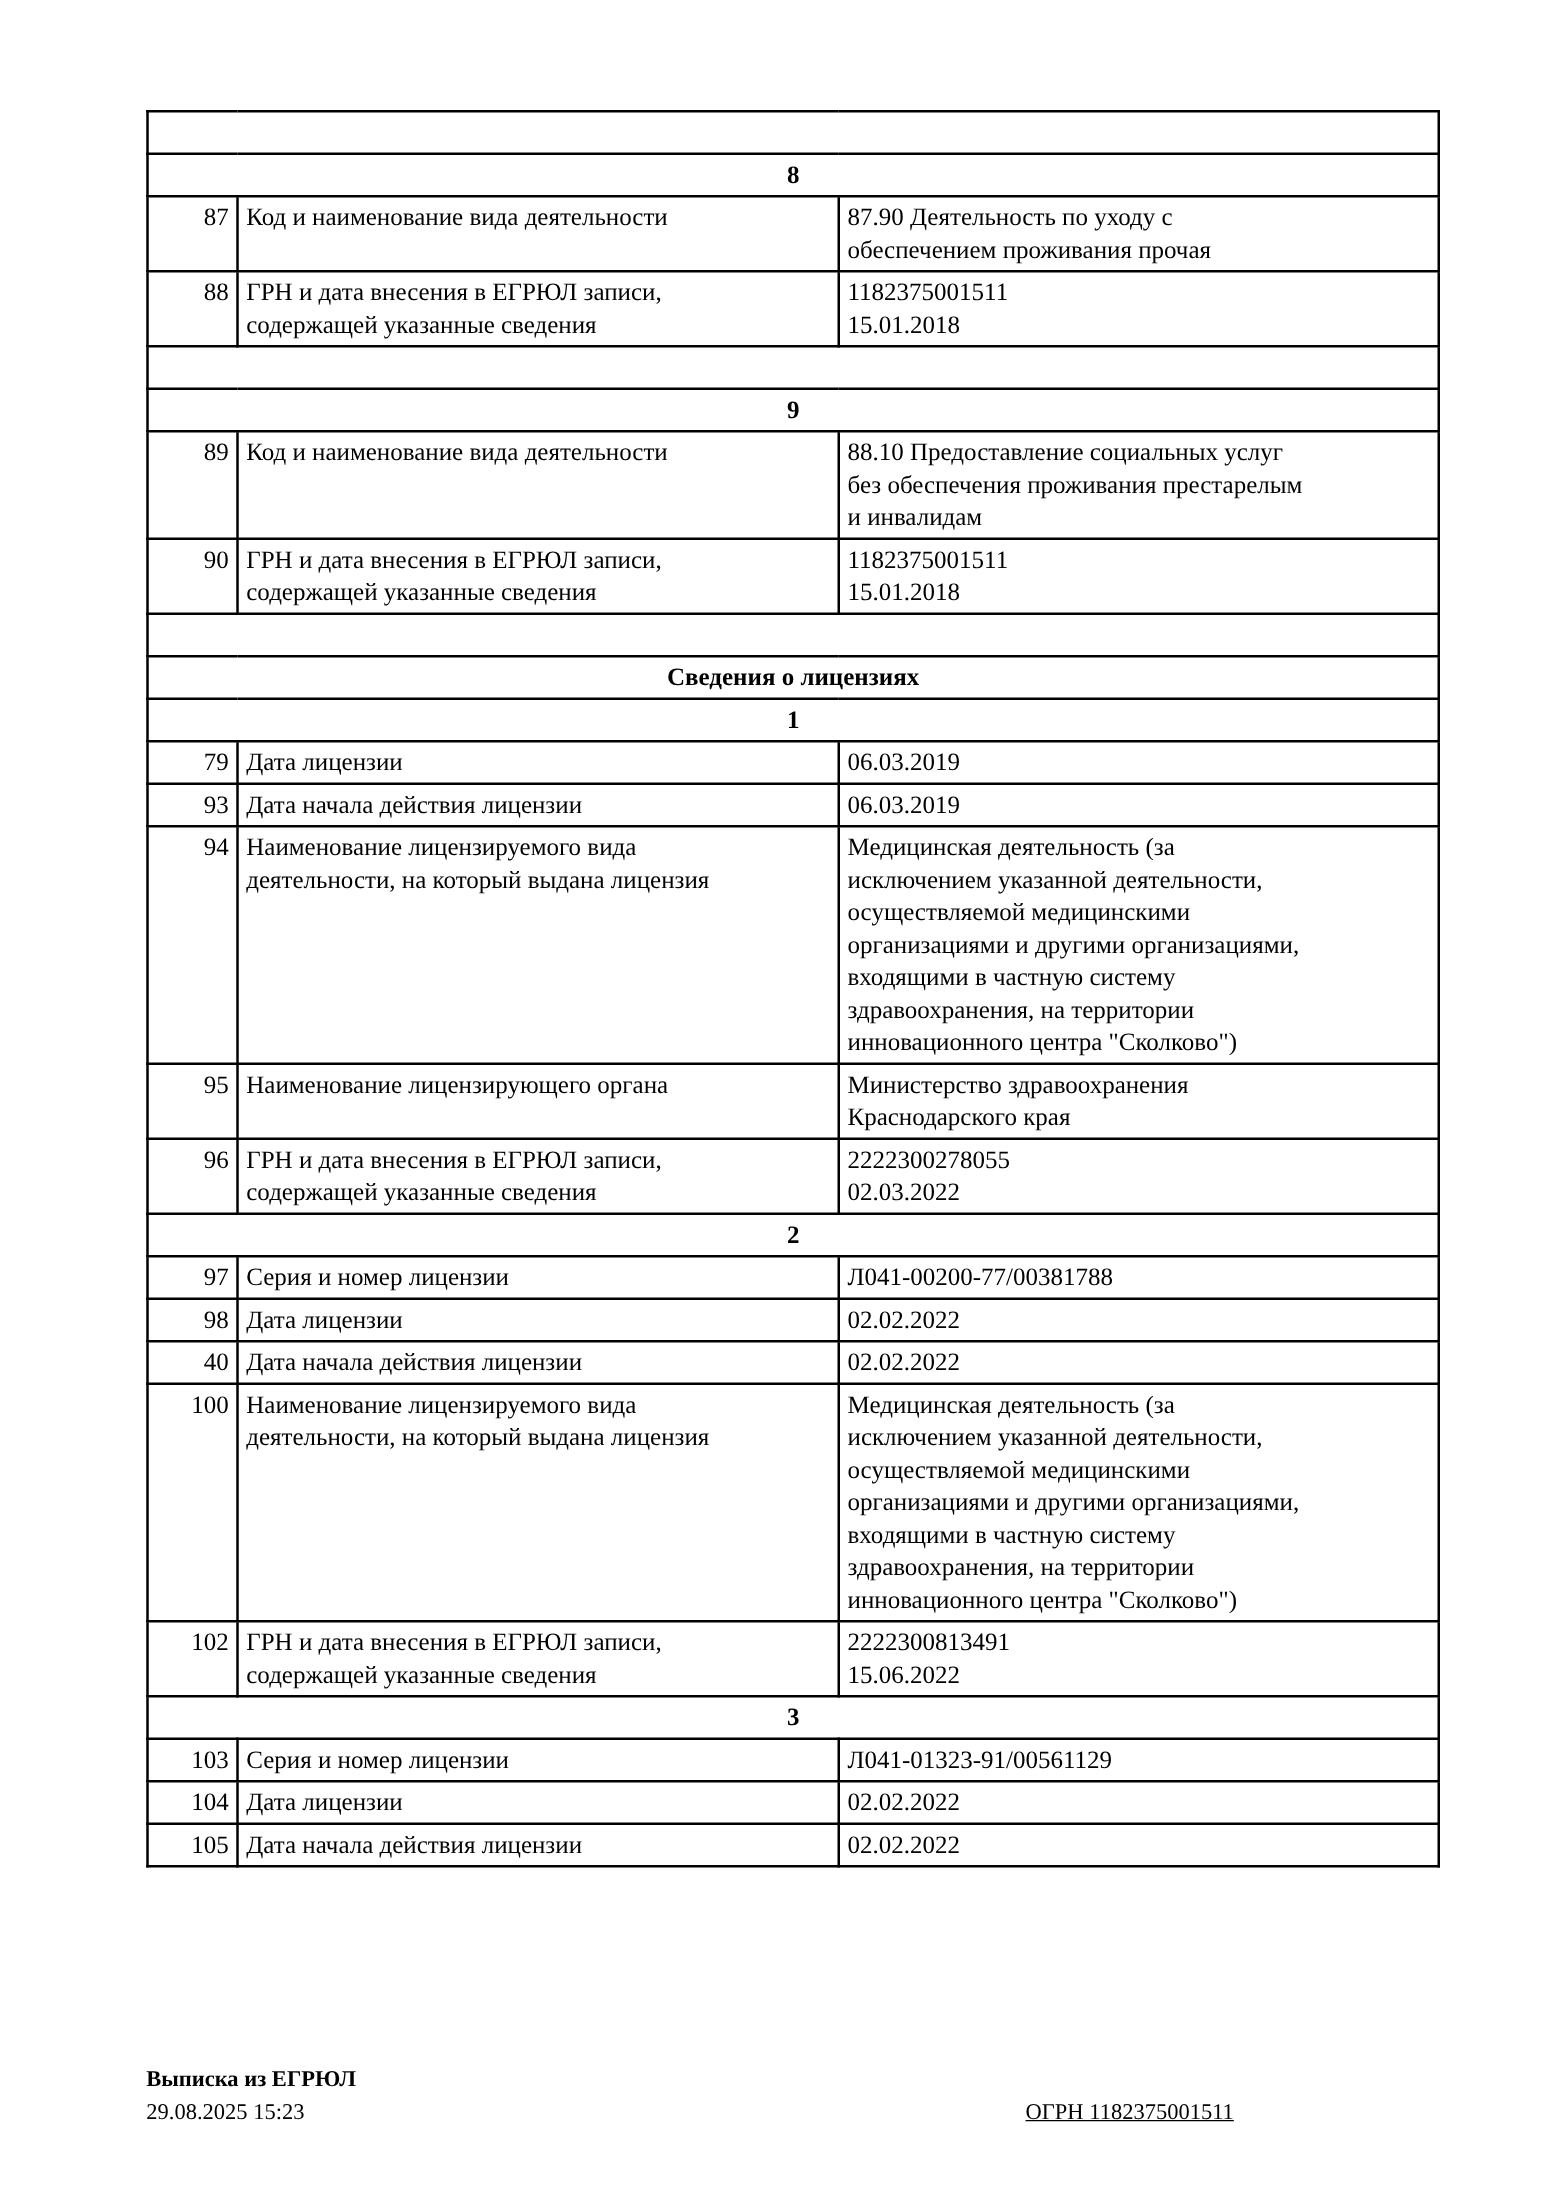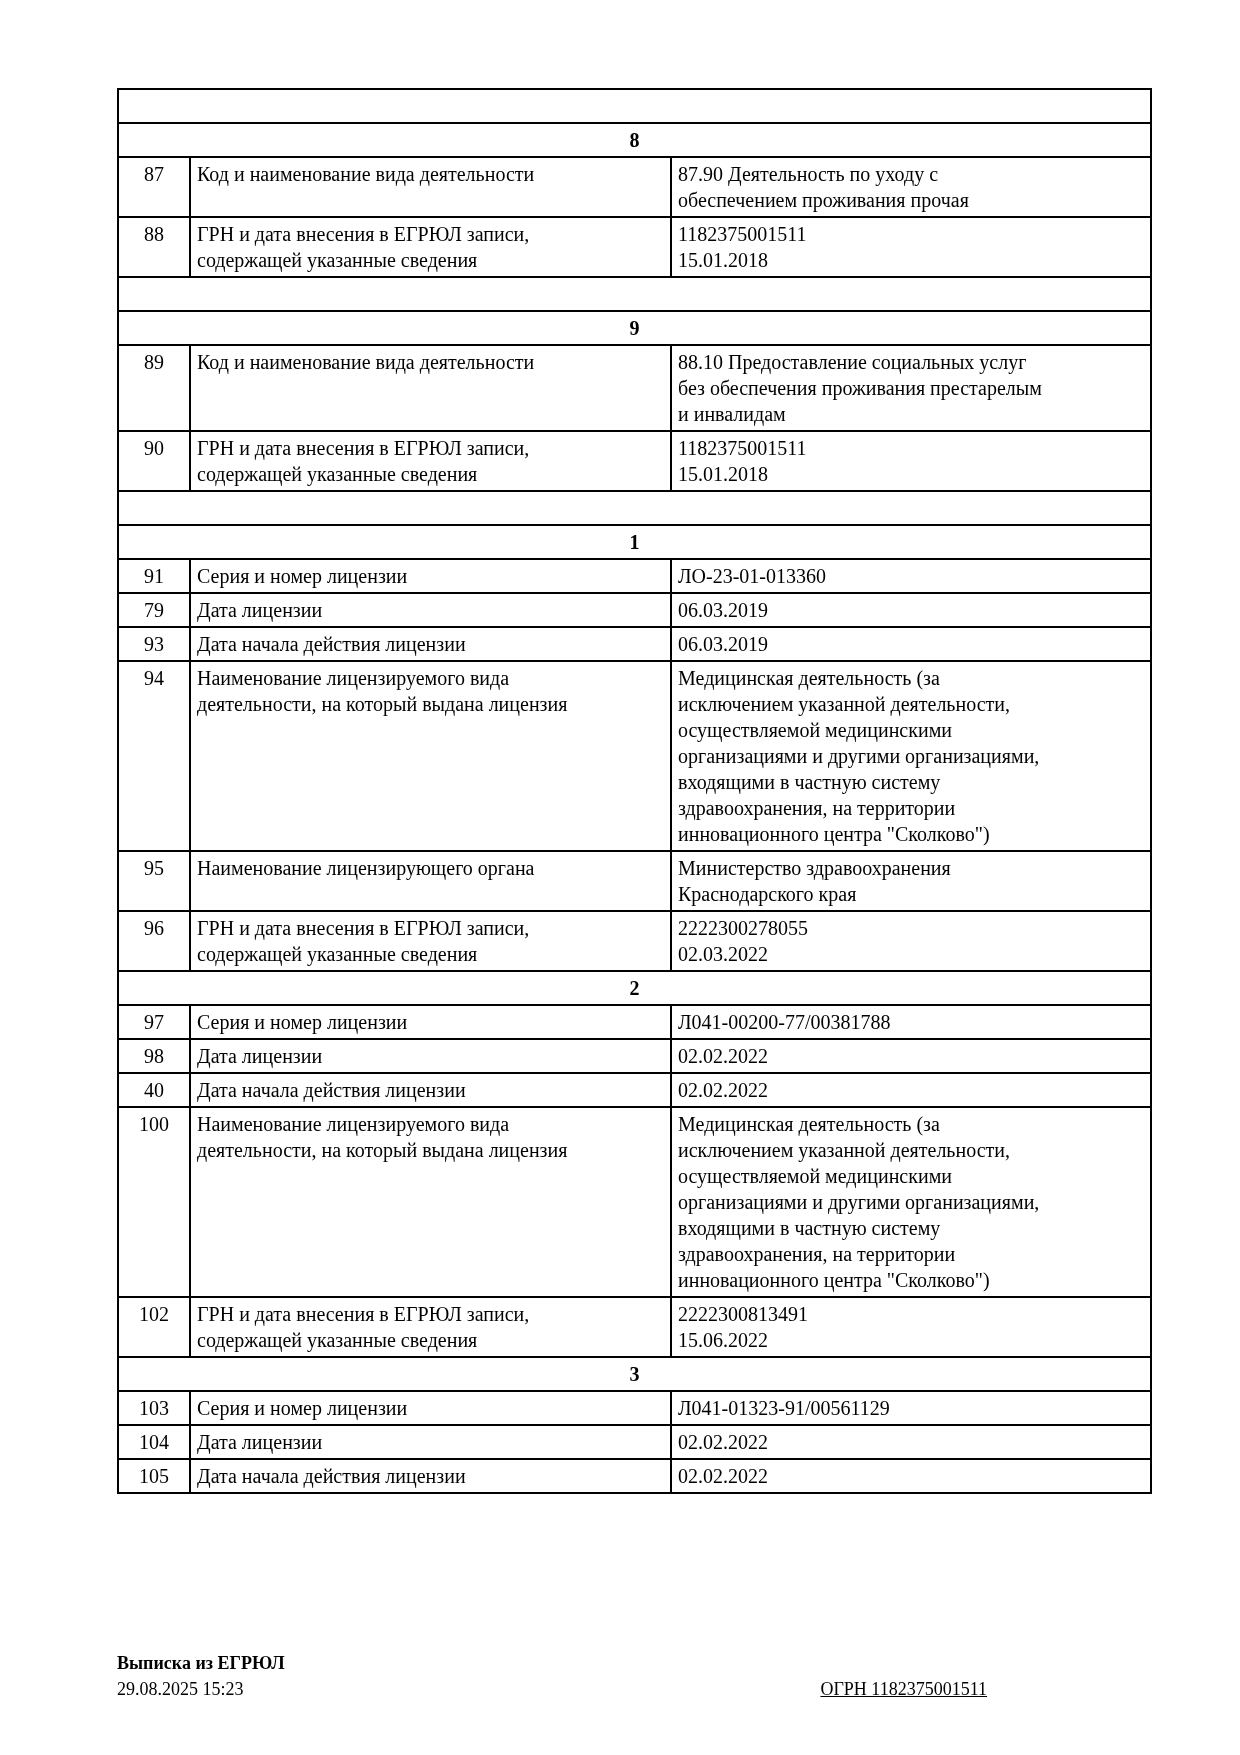--- a/index.html
+++ b/index.html
@@ -27,21 +27,21 @@
     line-height: 1.3;
     vertical-align: top;
     padding: 3px 6px;
     white-space: pre-line;
     word-wrap: break-word;
   }
   col.c-num   { width: 72px; }
   col.c-label { width: 481px; }
   col.c-value { width: 480px; }
 
-  td.num   { text-align: center; padding: 3px 2px; }
+  td.num   { text-align: right; padding: 3px 2px; }
   td.blank { height: 26px; padding: 0; }
   td.section, td.header {
     text-align: center;
     font-weight: bold;
     padding: 2px 6px;
   }
 
   .footer {
     position: absolute;
     left: 117px;
@@ -105,26 +105,24 @@
         <td class="num">90</td>
         <td class="label">ГРН и дата внесения в ЕГРЮЛ записи,
 содержащей указанные сведения</td>
         <td class="value">1182375001511
 15.01.2018</td>
       </tr>
       <tr>
         <td colspan="3" class="blank"></td>
       </tr>
       <tr>
+        <td colspan="3" class="header">Сведения о лицензиях</td>
+      </tr>
+      <tr>
         <td colspan="3" class="section">1</td>
-      </tr>
-      <tr>
-        <td class="num">91</td>
-        <td class="label">Серия и номер лицензии</td>
-        <td class="value">ЛО-23-01-013360</td>
       </tr>
       <tr>
         <td class="num">79</td>
         <td class="label">Дата лицензии</td>
         <td class="value">06.03.2019</td>
       </tr>
       <tr>
         <td class="num">93</td>
         <td class="label">Дата начала действия лицензии</td>
         <td class="value">06.03.2019</td>

